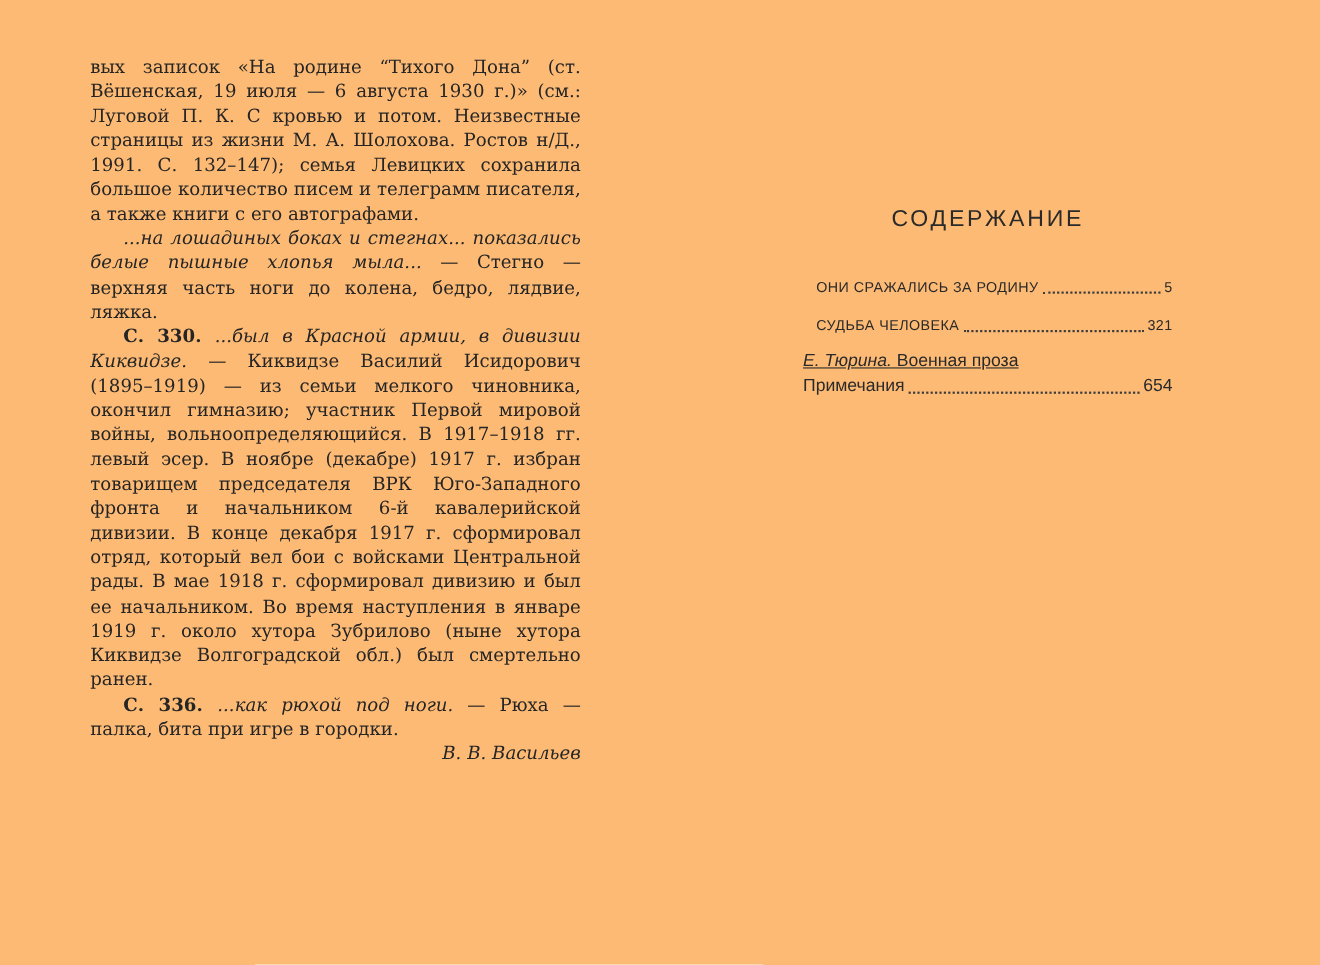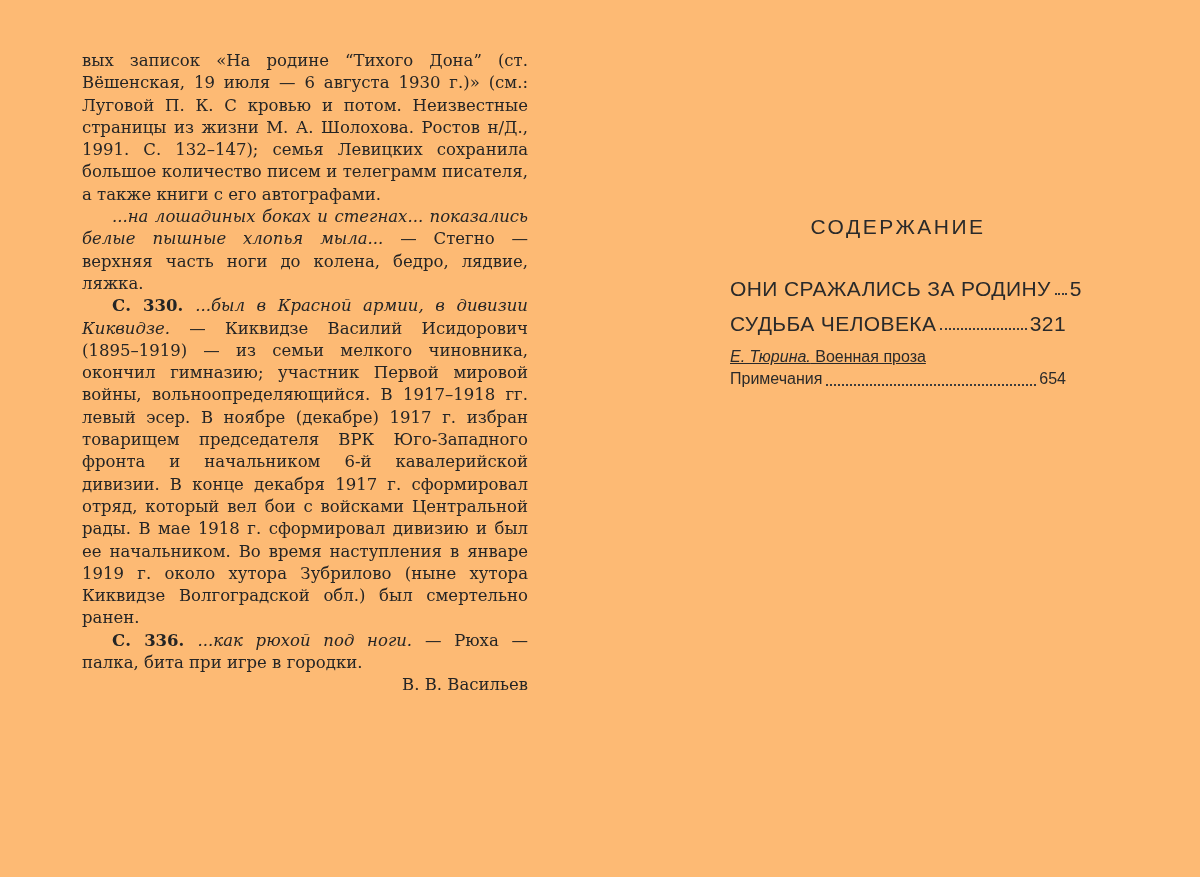--- a/index.html
+++ b/index.html
@@ -30,49 +30,51 @@
   .left-page p {
     margin: 0;
     text-indent: 30px;
   }
   .left-page p.no-indent {
     text-indent: 0;
   }
   .left-page p.signature {
     text-indent: 0;
     text-align: right;
+    font-style: italic;
   }
   .left-page i { font-style: italic; }
   .left-page b { font-weight: bold; }
 
   
   .right-page {
     position: absolute;
     left: 730px;
-    top: 215px;
+    top: 187px;
     width: 336px;
     color: #2a2a2a;
     font-family: "Liberation Sans", sans-serif;
   }
   .toc-title {
     text-align: center;
     font-size: 21px;
     font-weight: 400;
     letter-spacing: 2.5px;
     line-height: 24px;
   }
   .toc-entries {
     margin-top: 39px;
   }
   .toc-entry { margin: 0; }
   .toc-entry.large {
     margin-top: 14px;
-    font-size: 21px;
+    font-size: 13px;
     letter-spacing: 0.4px;
     line-height: 21px;
+    margin-left: 12px;
   }
   .toc-entry.large:first-child { margin-top: 0; }
   .toc-entry.small {
     margin-top: 12px;
     font-size: 16px;
     line-height: 22px;
   }
   .toc-entry.small + .toc-entry.small { margin-top: 0; }
   .toc-preline { white-space: nowrap; text-decoration: underline; }
   .toc-preline i { font-style: italic; }

